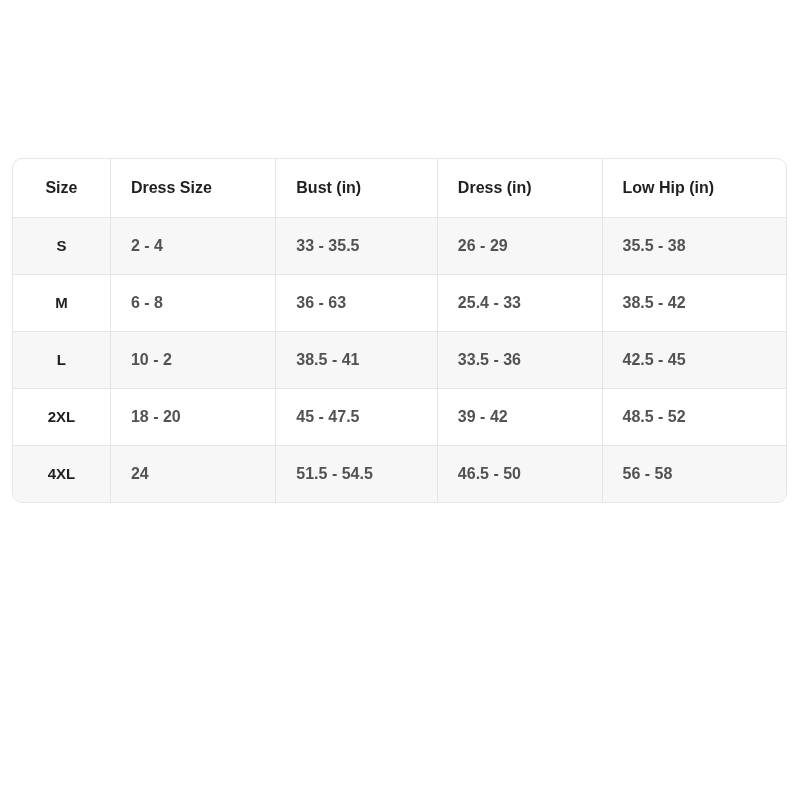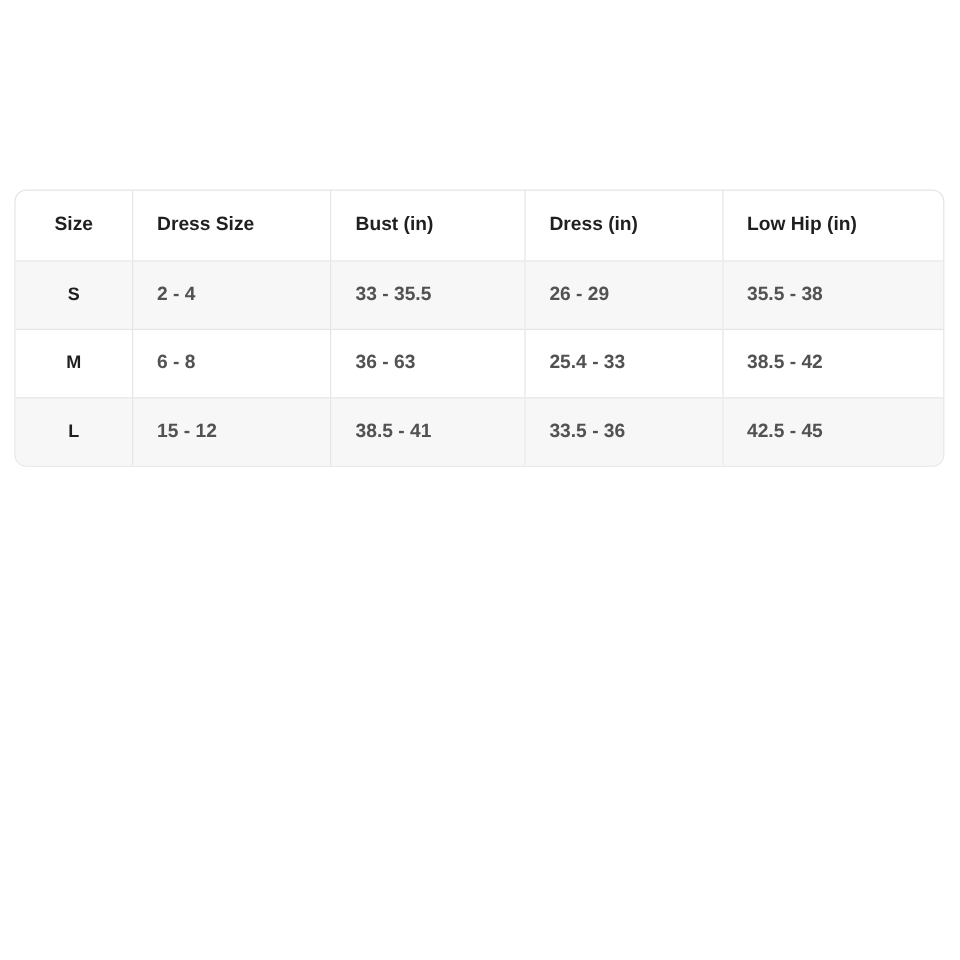--- a/index.html
+++ b/index.html
@@ -88,20 +88,34 @@
       </tr>
       <tr>
         <td>M</td>
         <td>6 - 8</td>
         <td>36 - 63</td>
         <td>25.4 - 33</td>
         <td>38.5 - 42</td>
       </tr>
       <tr>
         <td>L</td>
-        <td>15 - 12</td>
+        <td>10 - 2</td>
         <td>38.5 - 41</td>
         <td>33.5 - 36</td>
         <td>42.5 - 45</td>
+      </tr>
+      <tr>
+        <td>2XL</td>
+        <td>18 - 20</td>
+        <td>45 - 47.5</td>
+        <td>39 - 42</td>
+        <td>48.5 - 52</td>
+      </tr>
+      <tr>
+        <td>4XL</td>
+        <td>24</td>
+        <td>51.5 - 54.5</td>
+        <td>46.5 - 50</td>
+        <td>56 - 58</td>
       </tr>
     </tbody>
   </table>
 </div>
 
 </body></html>

